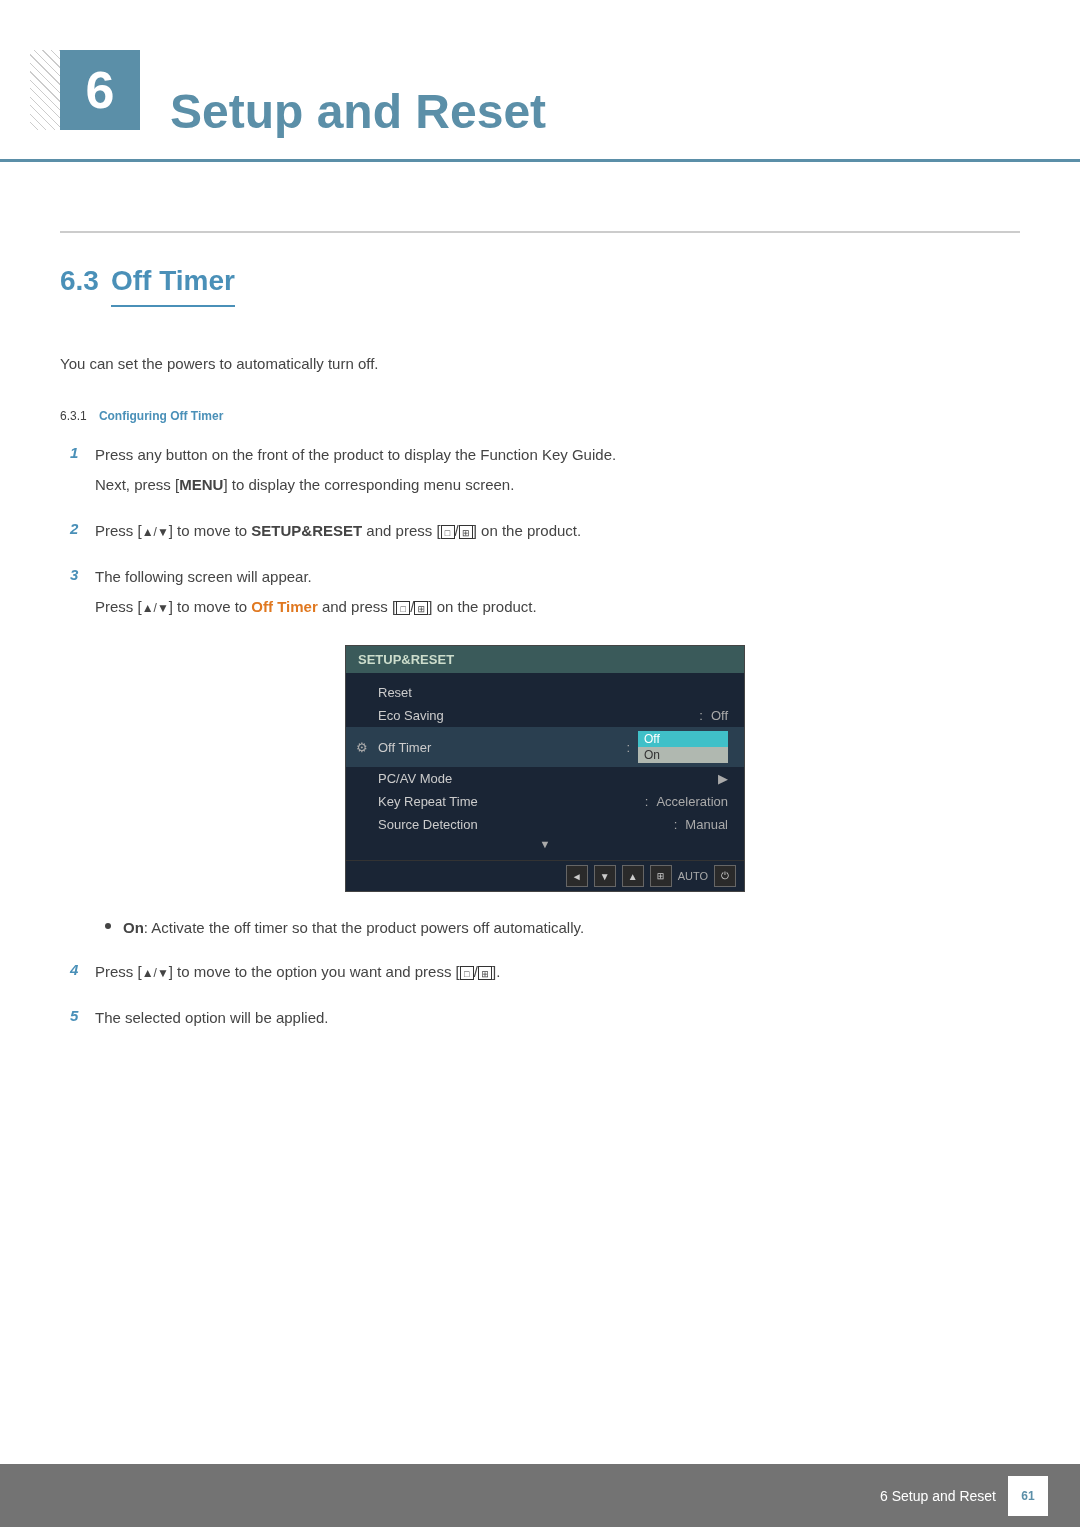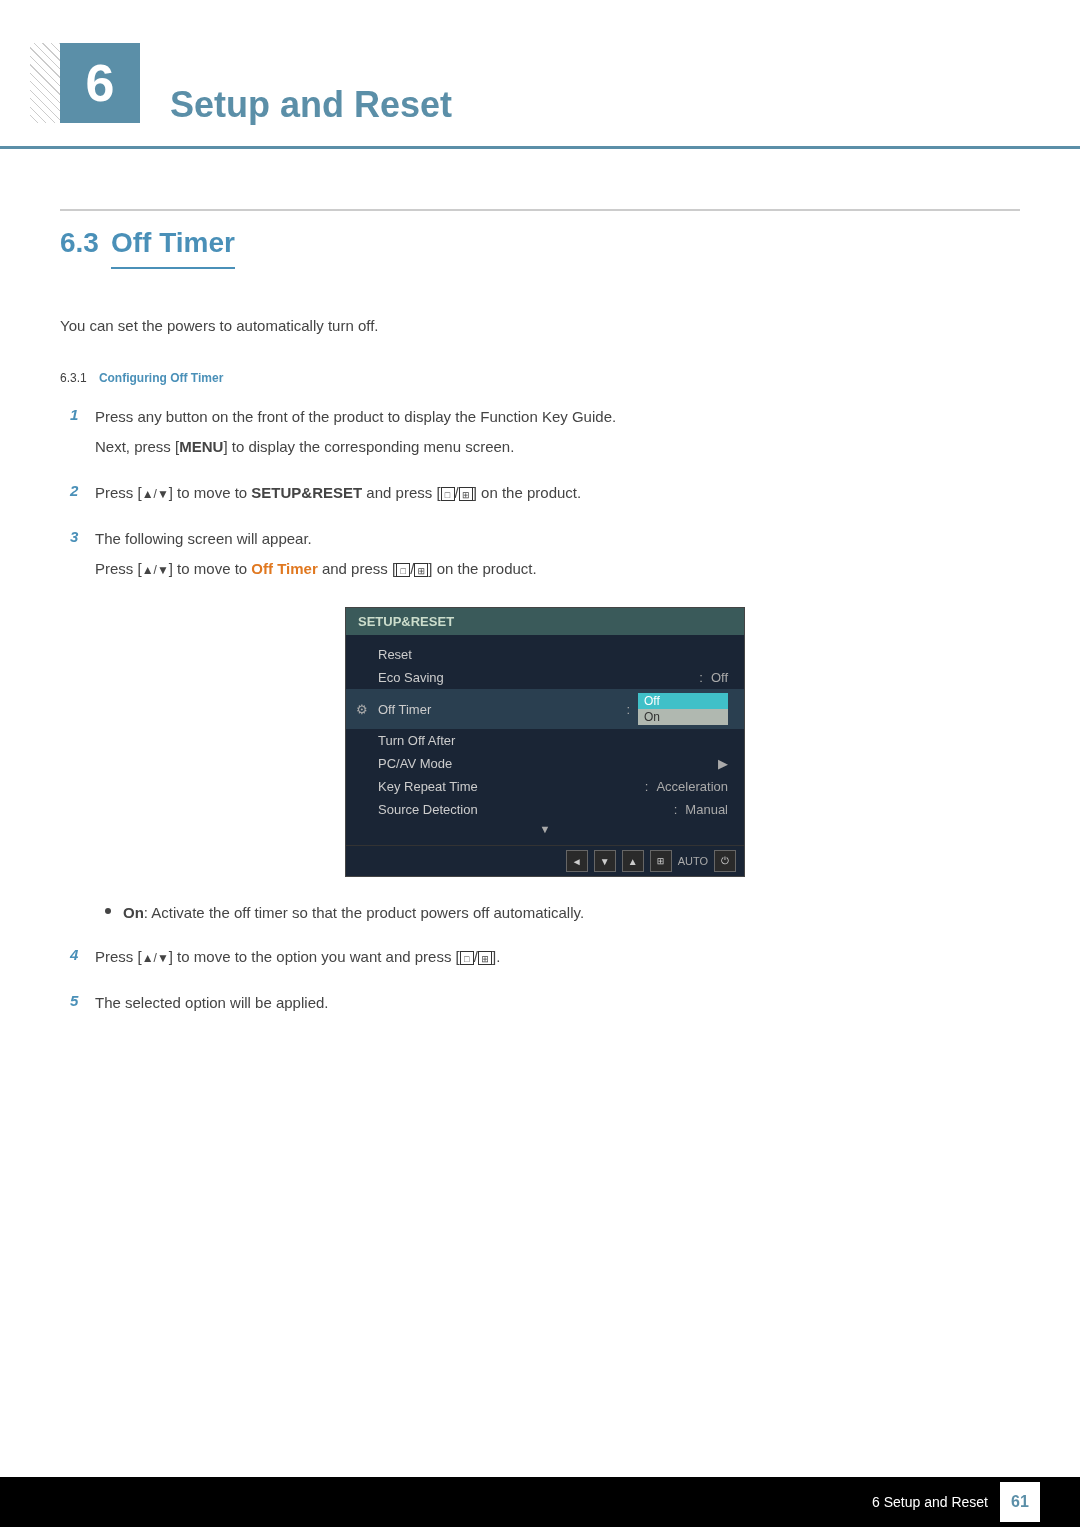--- a/index.html
+++ b/index.html
@@ -48,21 +48,21 @@
       );
     }
 
     .chapter-number {
       font-size: 52px;
       font-weight: bold;
       color: #ffffff;
     }
 
     .chapter-title {
-      font-size: 36px;
+      font-size: 48px;
       font-weight: bold;
       color: #5b8fa8;
       margin-left: 10px;
       margin-top: 44px;
     }
 
     
     .content {
       margin: 0 60px;
       padding-top: 20px;
@@ -257,57 +257,57 @@
       margin-right: 12px;
       flex-shrink: 0;
     }
 
     
     .page-footer {
       position: absolute;
       bottom: 0;
       left: 0;
       right: 0;
-      height: 50px;
-      background: #000000;
+      height: 63px;
+      background: #737373;
       display: flex;
       align-items: center;
       justify-content: flex-end;
-      padding: 0 40px;
+      padding: 0 32px;
     }
 
     .footer-text {
       color: #ffffff;
       font-size: 14px;
     }
 
     .footer-page-num {
       background: #ffffff;
       color: #5b8fa8;
-      font-size: 16px;
+      font-size: 12px;
       font-weight: bold;
       width: 40px;
       height: 40px;
       display: flex;
       align-items: center;
       justify-content: center;
       margin-left: 12px;
     }
 
     
     .chapter-divider {
       height: 3px;
       background: #5b8fa8;
       margin: 0 0 30px 0;
     }
 
     .off-timer-section {
       border-top: 2px solid #cccccc;
-      padding-top: 16px;
-      margin-top: 10px;
+      padding-top: 32px;
+      margin-top: 19px;
     }
 
     .section-heading-row {
       display: flex;
       align-items: baseline;
       margin-bottom: 20px;
     }
 
     .arrow-icon {
       display: inline-block;
@@ -416,23 +416,20 @@
                 <span style="position:absolute; left:10px; font-size:13px; color:#aaa; top:50%; transform:translateY(-50%);">⚙</span>
                 <span class="menu-item-label">Off Timer</span>
                 <span class="colon">:</span>
                 <span style="display:inline-block; min-width:90px;">
                   <span class="off-opt-off">Off</span>
                   <span class="off-opt-on">On</span>
                 </span>
               </div>
             </div>
 
-            <div class="menu-item">
-              <span class="menu-item-label">Turn Off After</span>
-            </div>
 
             <div class="menu-item">
               <span class="menu-item-label">PC/AV Mode</span>
               <span style="color:#aaa; margin-left:auto;">▶</span>
             </div>
 
             <div class="menu-item">
               <span class="menu-item-label">Key Repeat Time</span>
               <span class="colon">:</span>
               <span class="menu-item-value">Acceleration</span>

